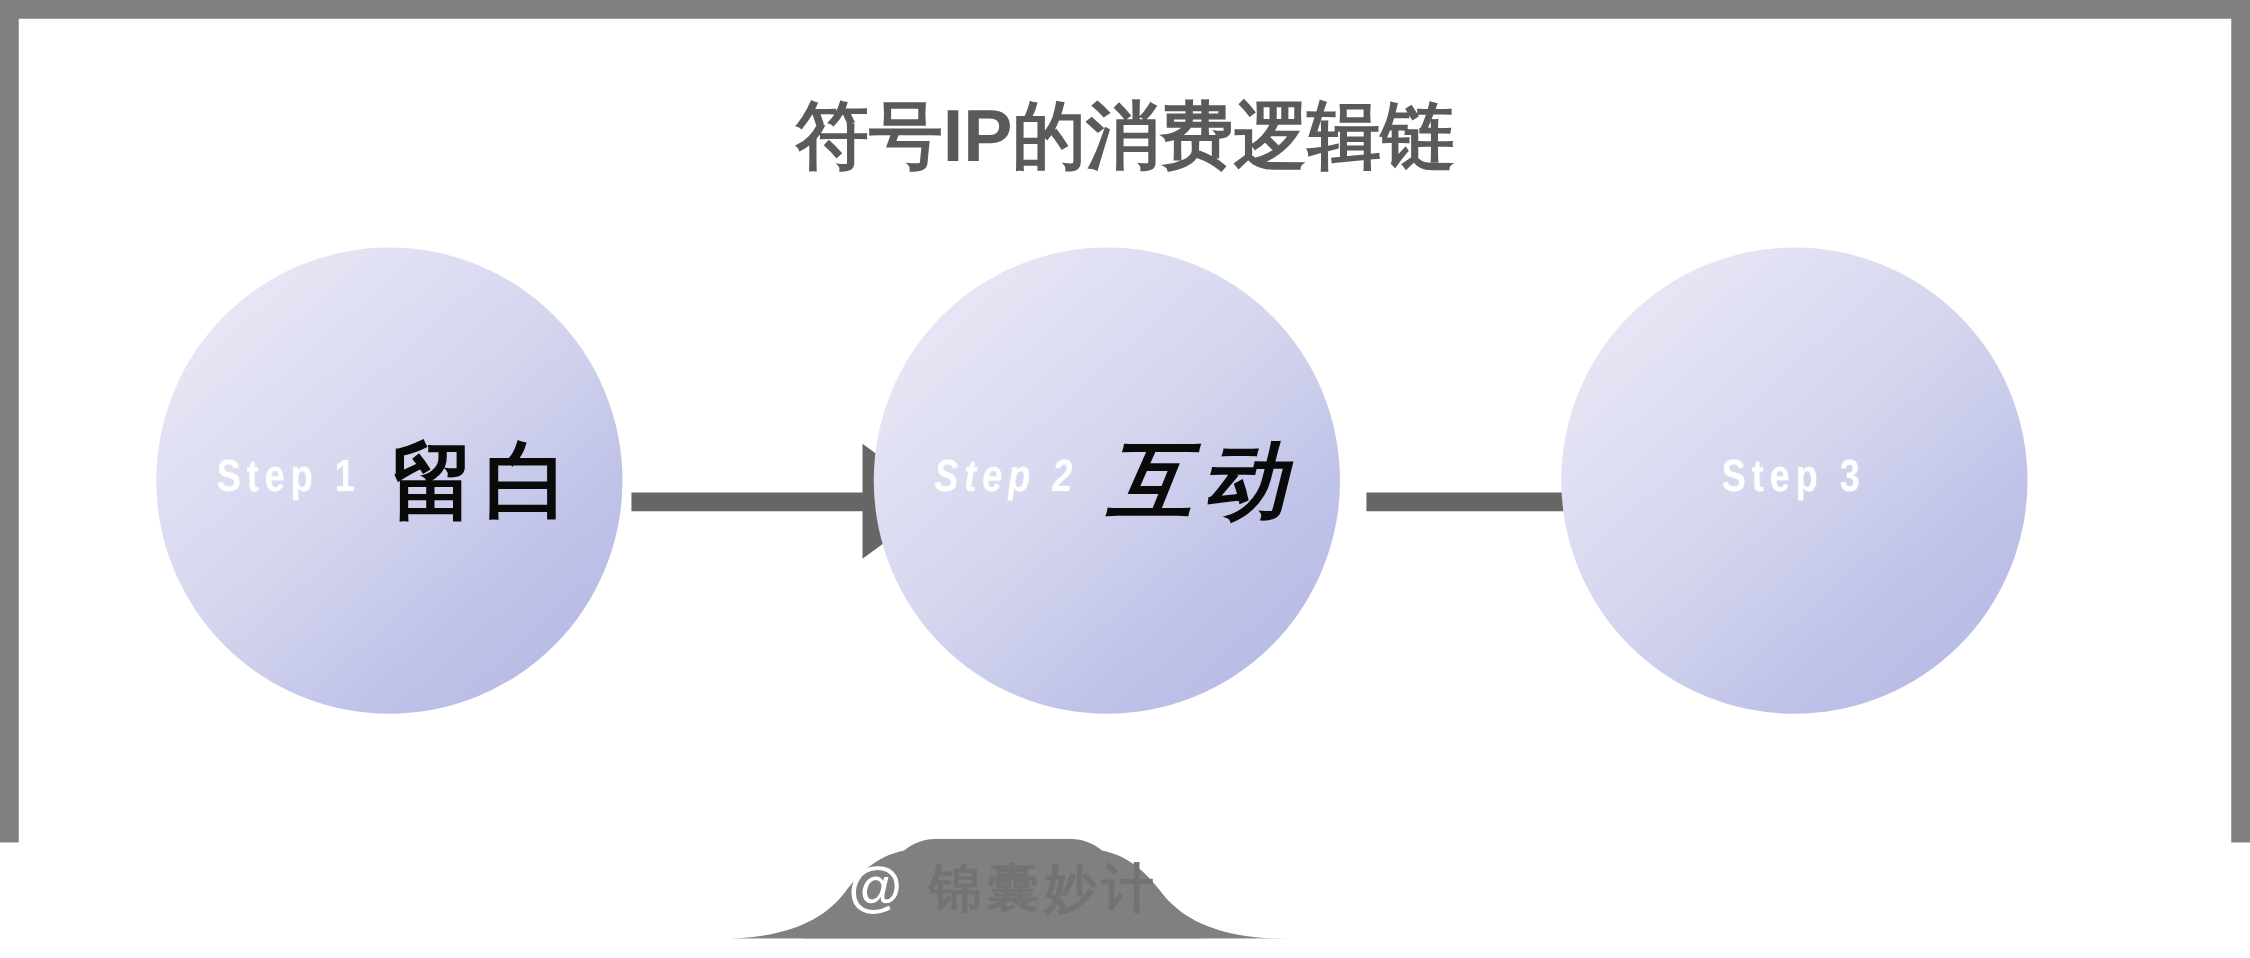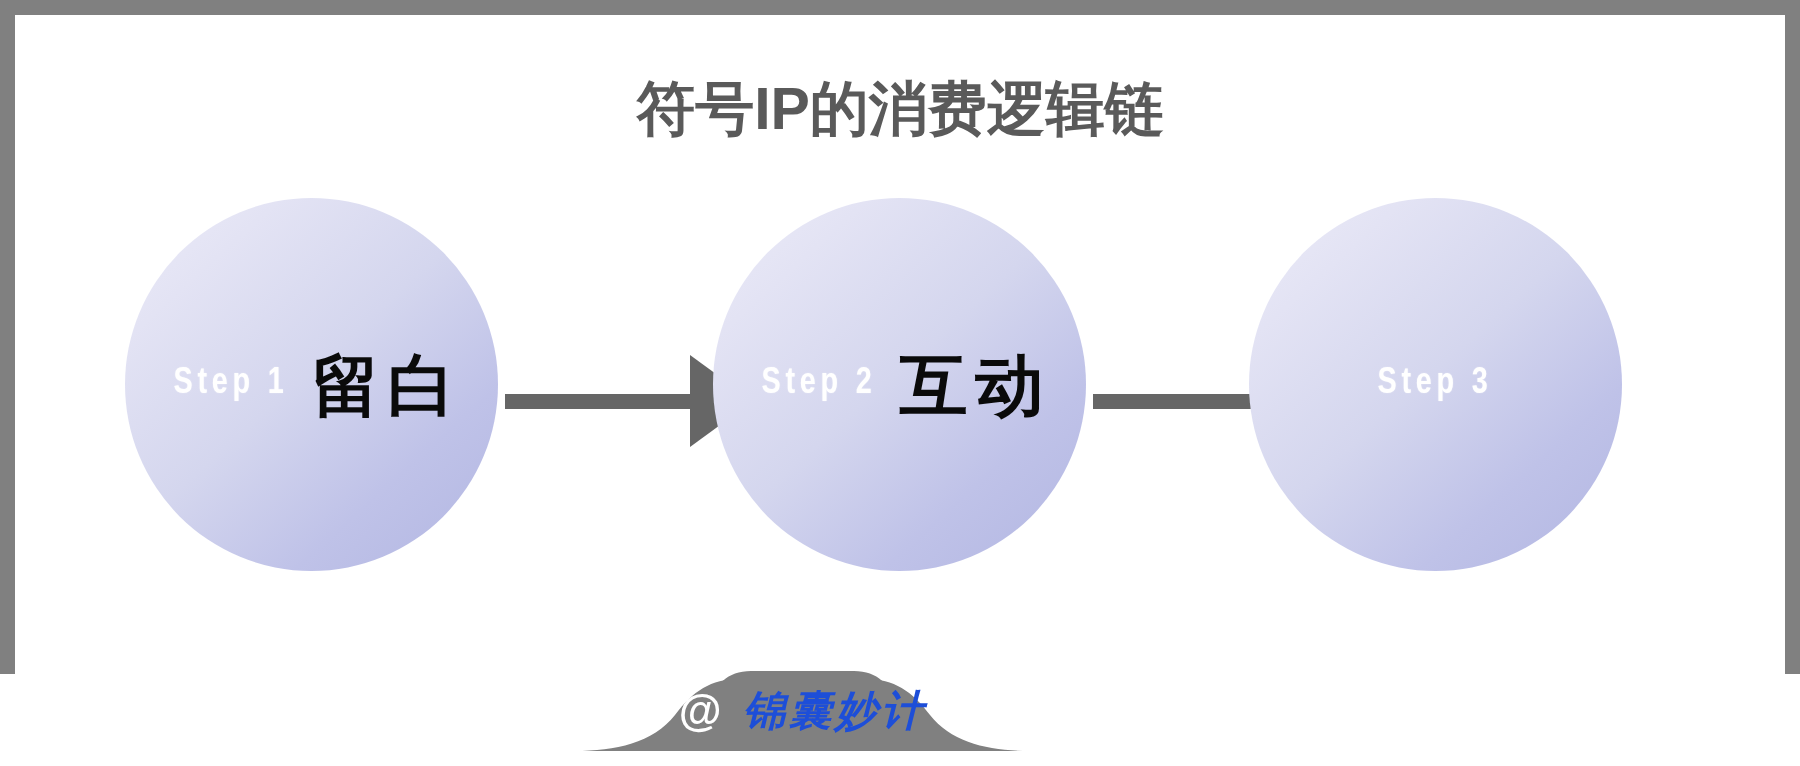--- a/index.html
+++ b/index.html
@@ -60,21 +60,21 @@
                 #ececf8 0%,
                 #e3e3f4 20%,
                 #d4d6ee 48%,
                 #bfc2e8 74%,
                 #b2b6e2 100%);
     display: flex;
     align-items: center;
     justify-content: center;
   }
   .circle.c1 { left: 110px; }
-  .circle.c2 { left: 698px; }
+  .circle.c2 { left: 684px; font-style: italic; }
   .circle.c3 { left: 1234px; }
 
   .step-label {
     font-size: 36px;
     font-weight: bold;
     color: #ffffff;
     letter-spacing: 6px;
     margin-bottom: 8px;
     font-family: "Liberation Sans Narrow", "Liberation Sans", "DejaVu Sans", sans-serif;
     transform: scaleX(0.80);
@@ -126,22 +126,21 @@
     font-size: 44px;
     font-weight: bold;
     color: #ffffff;
     font-style: italic;
     line-height: 1;
     font-family: "Liberation Sans", "DejaVu Sans", sans-serif;
   }
   .wm-name {
     font-size: 42px;
     font-weight: bold;
-    color: #1d4ed8;
-    font-style: italic;
+    color: #737373;
     letter-spacing: 4px;
     line-height: 1;
     white-space: nowrap;
     font-family: "Liberation Sans", "DejaVu Sans", sans-serif;
   }
 </style>
 </head>
 <body>
 
 <div id="infographic">

